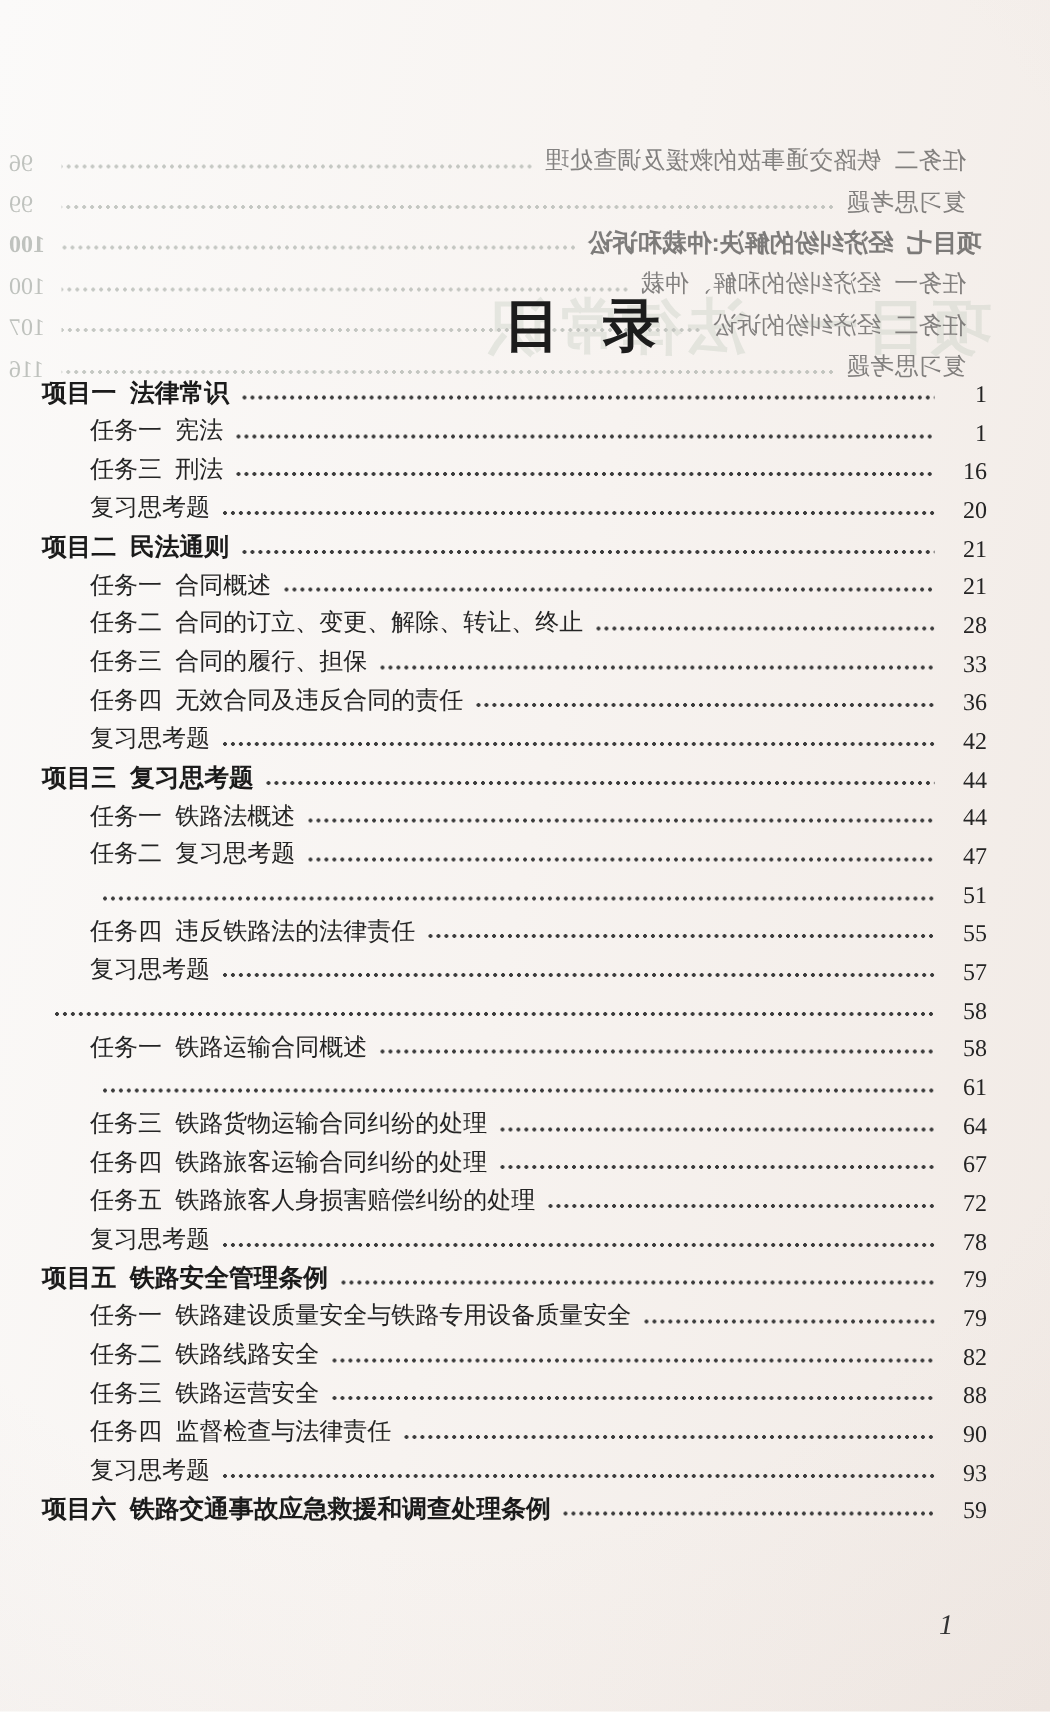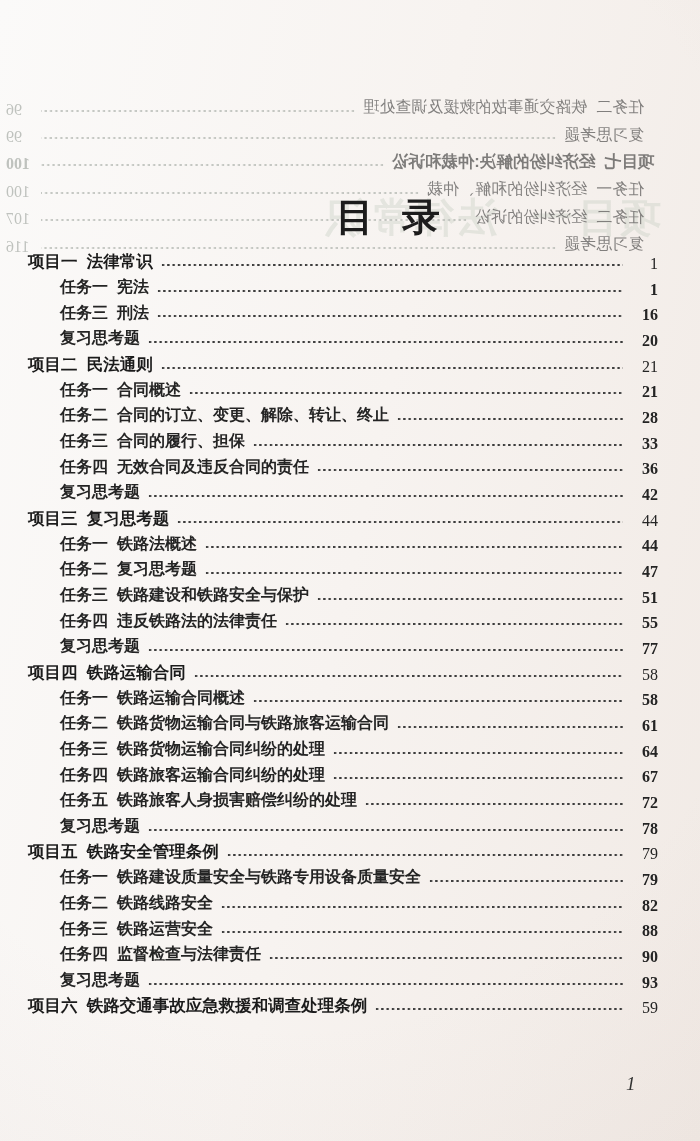--- a/index.html
+++ b/index.html
@@ -35,21 +35,21 @@
   
   .title{
     position:absolute;top:192px;left:336px;margin:0;
     font-size:38px;font-weight:700;letter-spacing:28px;white-space:pre;
     color:#1c1c1c;
   }
   .toc{position:absolute;top:249px;left:28px;width:630px;}
   .row{display:flex;align-items:center;height:25.68px;}
   .row .label{font-size:16px;color:#242424;white-space:pre;flex:0 0 auto;}
   .row.lvl1 .label{font-weight:700;color:#1b1b1b;font-size:16.5px;}
-  .row.lvl2{padding-left:32px;font-weight:bold;}
+  .row.lvl2{padding-left:32px;}
   .leader{
     flex:1 1 auto;height:4px;margin:0 7px 0 8px;transform:translateY(3px);
     background-image:radial-gradient(circle at 2px 2px,#3c3c3c 1.1px,rgba(0,0,0,0) 1.45px);
     background-size:5.3px 4px;background-repeat:repeat-x;background-position:left center;
   }
   .num{
     flex:0 0 auto;min-width:28px;text-align:right;transform:translateY(2px);
     font-family:"Liberation Serif","DejaVu Serif",serif;font-size:16px;color:#242424;
   }
   .folio{
@@ -161,46 +161,43 @@
         <span class="label">任务一  铁路法概述</span>
         <span class="leader"></span>
         <span class="num">44</span>
       </div>
       <div class="row lvl2">
         <span class="label">任务二  复习思考题</span>
         <span class="leader"></span>
         <span class="num">47</span>
       </div>
       <div class="row lvl2">
-        <span class="label">任务三  铁路建设和铁路安全与保护</span>
         <span class="leader"></span>
         <span class="num">51</span>
       </div>
       <div class="row lvl2">
         <span class="label">任务四  违反铁路法的法律责任</span>
         <span class="leader"></span>
         <span class="num">55</span>
       </div>
       <div class="row lvl2">
         <span class="label">复习思考题</span>
         <span class="leader"></span>
-        <span class="num">77</span>
-      </div>
-      <div class="row lvl1">
-        <span class="label">项目四  铁路运输合同</span>
+        <span class="num">57</span>
+      </div>
+      <div class="row lvl1">
         <span class="leader"></span>
         <span class="num">58</span>
       </div>
       <div class="row lvl2">
         <span class="label">任务一  铁路运输合同概述</span>
         <span class="leader"></span>
         <span class="num">58</span>
       </div>
       <div class="row lvl2">
-        <span class="label">任务二  铁路货物运输合同与铁路旅客运输合同</span>
         <span class="leader"></span>
         <span class="num">61</span>
       </div>
       <div class="row lvl2">
         <span class="label">任务三  铁路货物运输合同纠纷的处理</span>
         <span class="leader"></span>
         <span class="num">64</span>
       </div>
       <div class="row lvl2">
         <span class="label">任务四  铁路旅客运输合同纠纷的处理</span>

